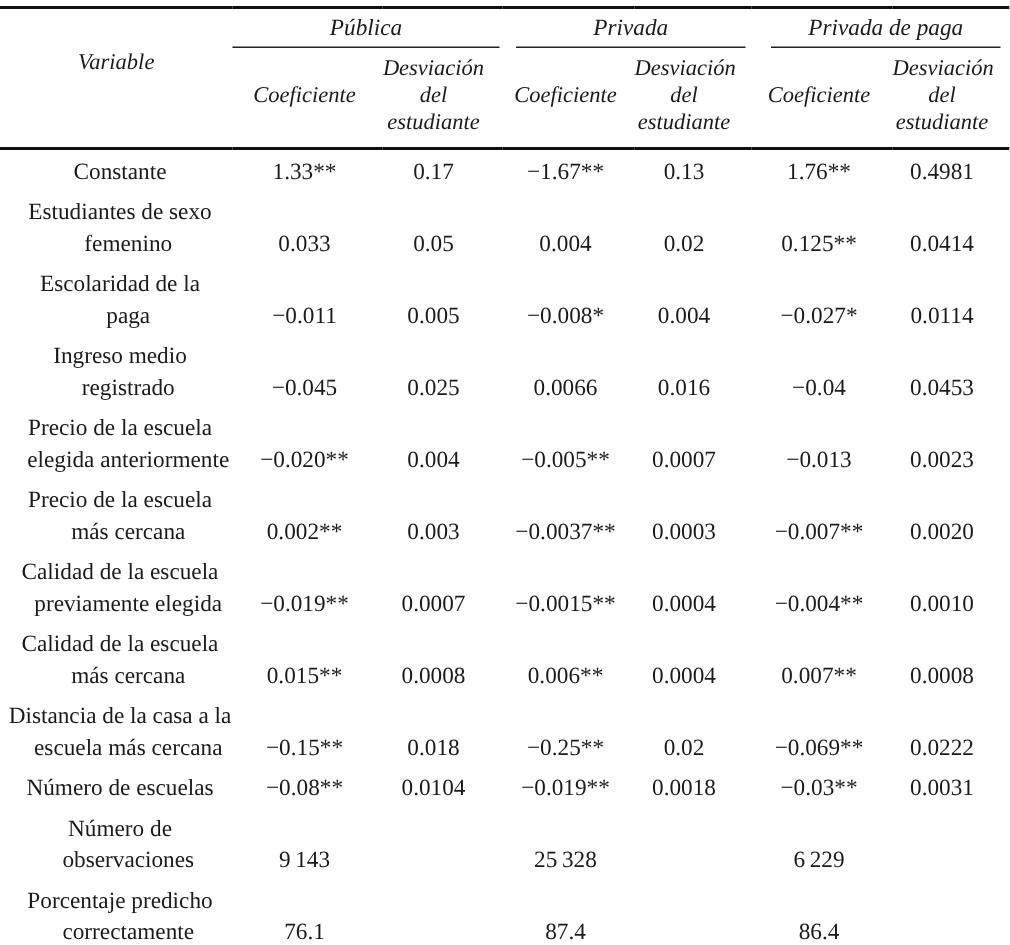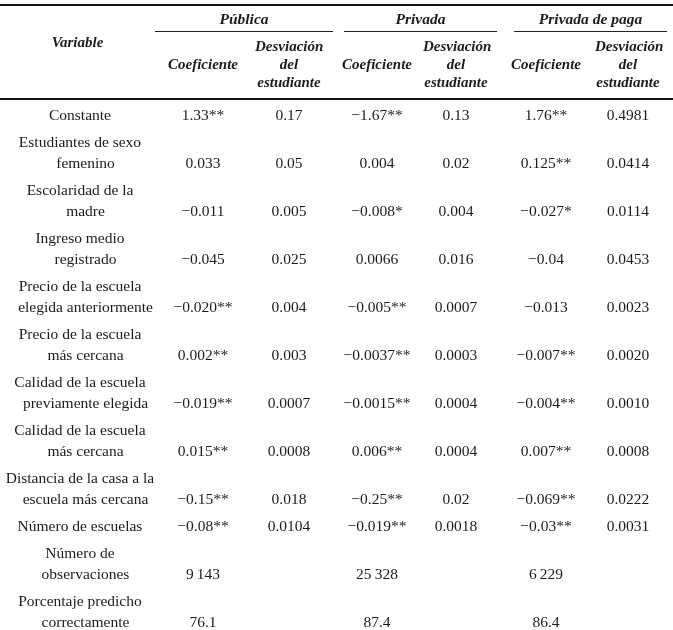--- a/index.html
+++ b/index.html
@@ -27,21 +27,21 @@
   }
   col.c-var  { width: 155px; }
   col.c-co1  { width: 100px; }
   col.c-de1  { width: 80px; }
   col.c-co2  { width: 88px; }
   col.c-de2  { width: 78px; }
   col.c-co3  { width: 94px; }
   col.c-de3  { width: 78px; }
 
   th {
-    font-weight: bold;
+    font-weight: normal;
     font-style: italic;
     font-size: 15px;
     color: #1b1b1b;
   }
   th.var-head {
     vertical-align: middle;
     border-bottom: 2px solid #101010;
     padding-bottom: 21px;
   }
   th.grp {
@@ -140,21 +140,21 @@
         <td class="num coef">0.033</td>
         <td class="num desv">0.05</td>
         <td class="num coef">0.004</td>
         <td class="num desv">0.02</td>
         <td class="num coef">0.125**</td>
         <td class="num desv">0.0414</td>
       </tr>
       <tr>
         <td class="var">
           <span class="l1">Escolaridad de la</span>
-          <span class="l2">madre</span>
+          <span class="l2">paga</span>
         </td>
         <td class="num coef">−0.011</td>
         <td class="num desv">0.005</td>
         <td class="num coef">−0.008*</td>
         <td class="num desv">0.004</td>
         <td class="num coef">−0.027*</td>
         <td class="num desv">0.0114</td>
       </tr>
       <tr>
         <td class="var">

